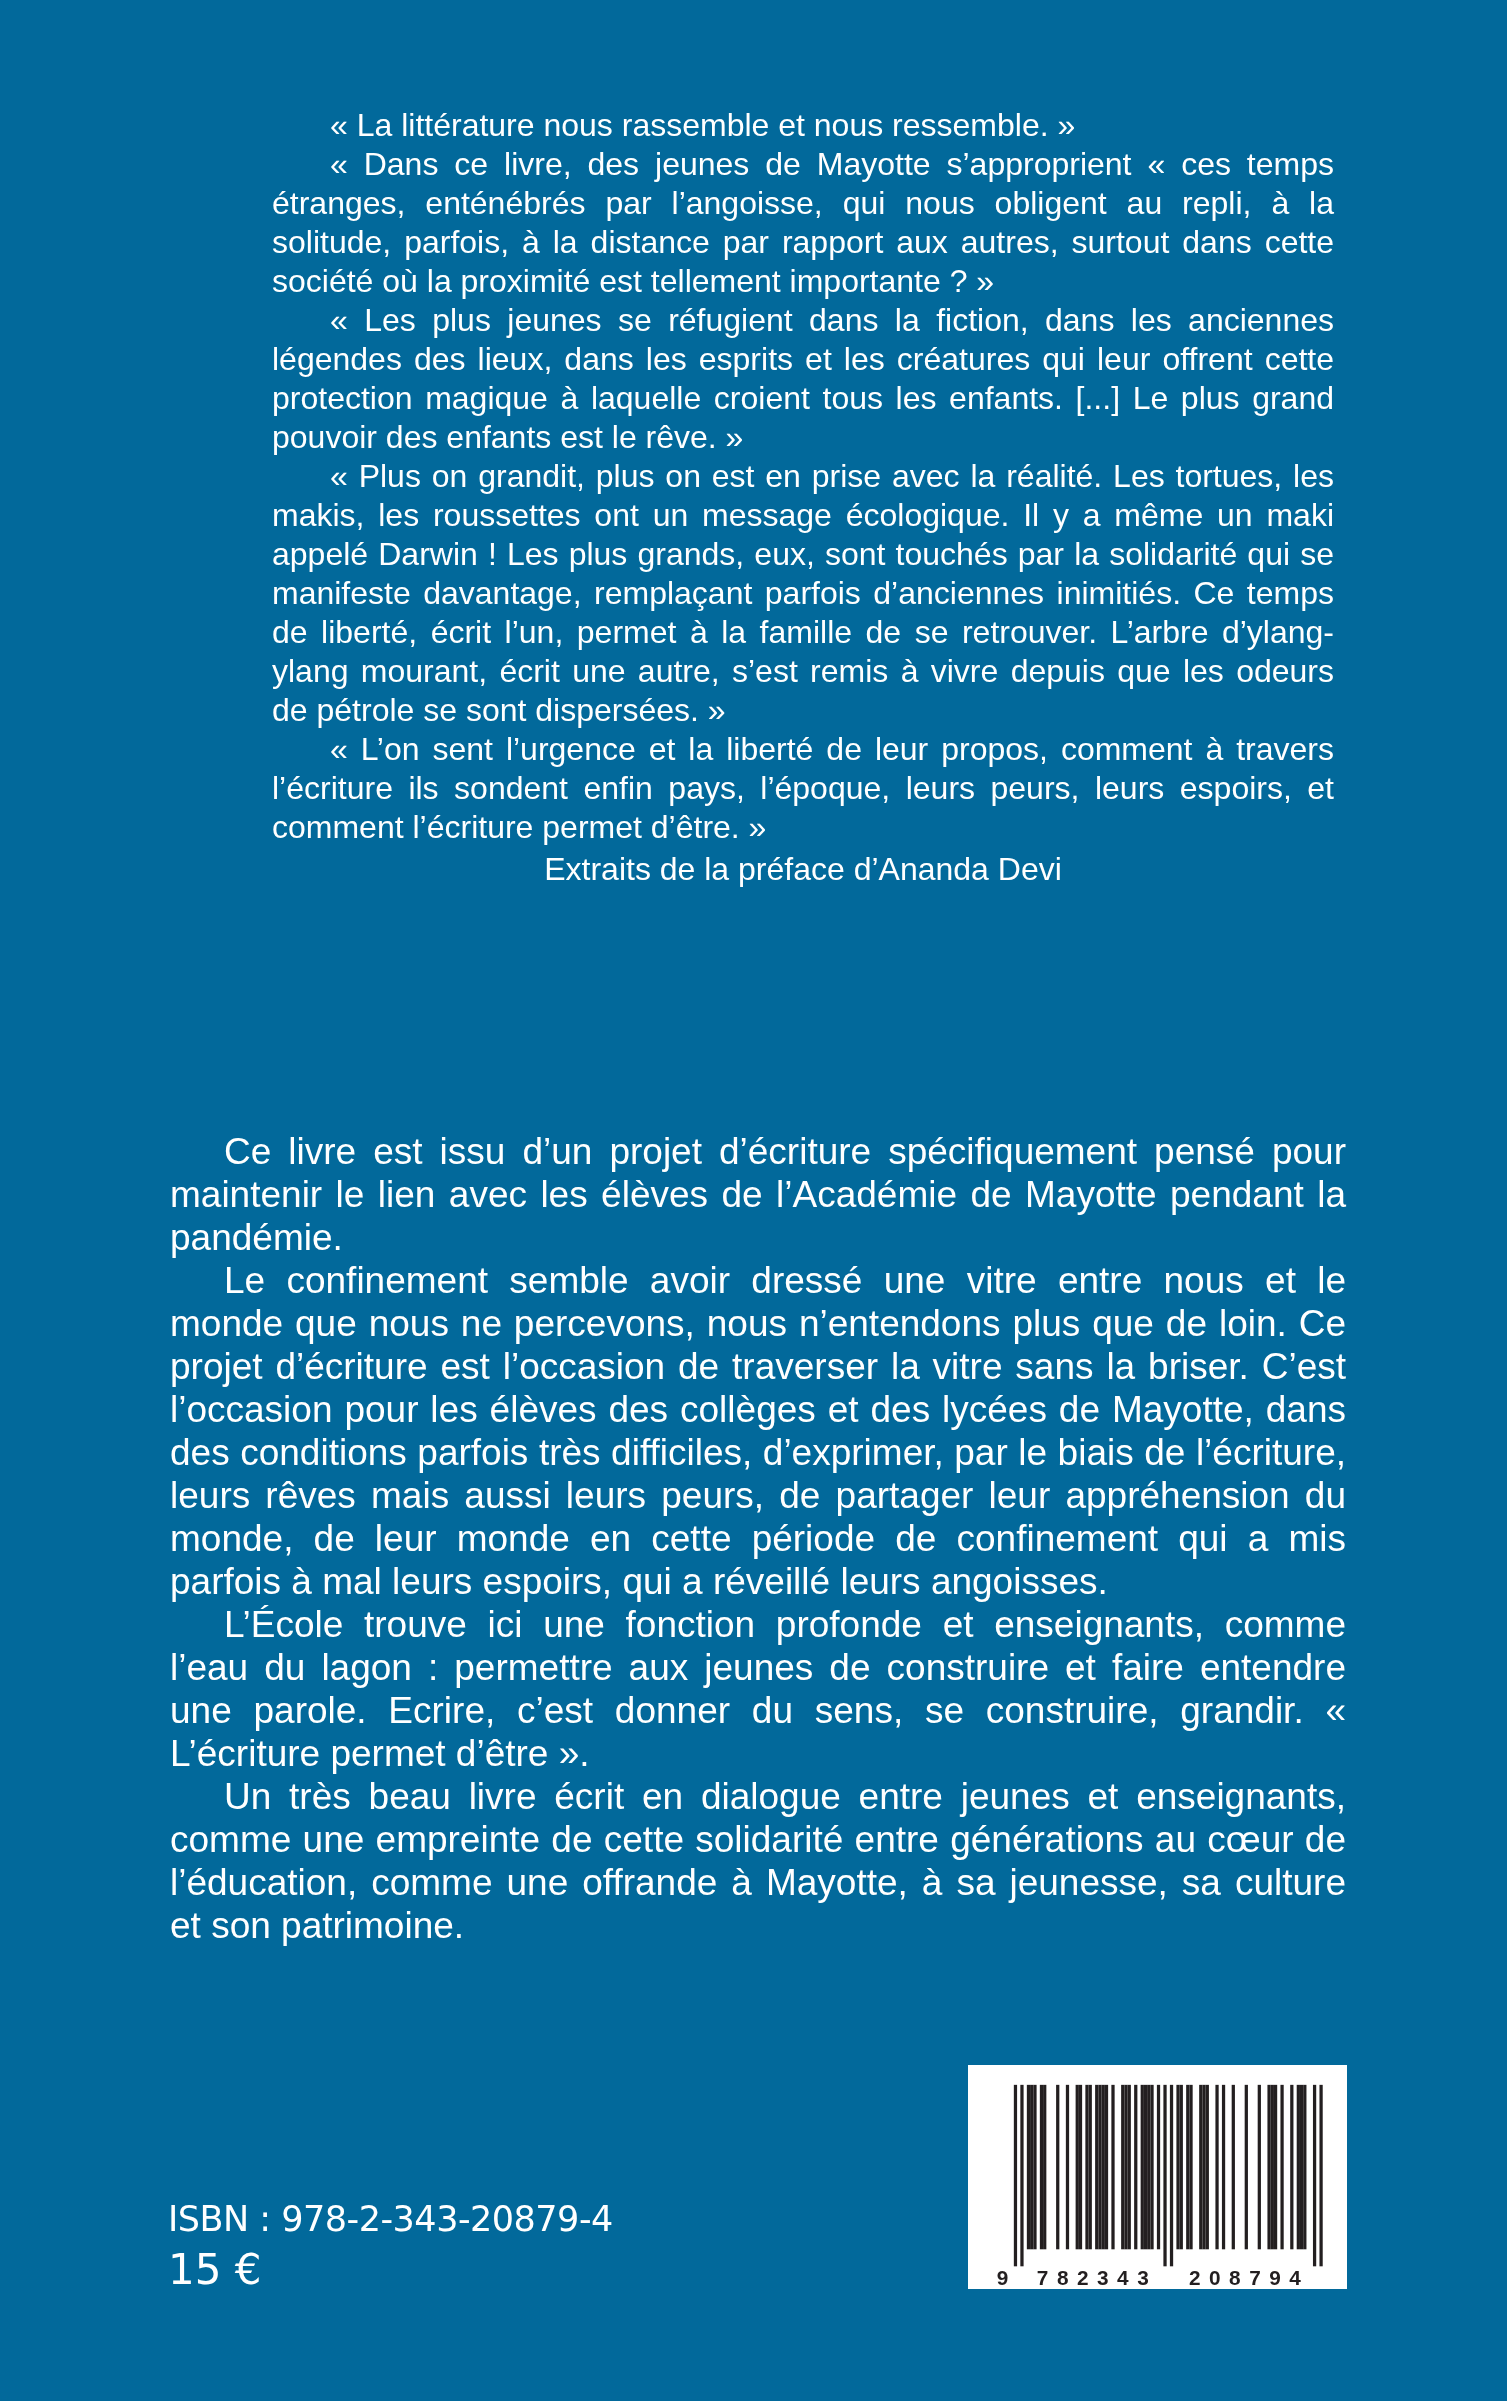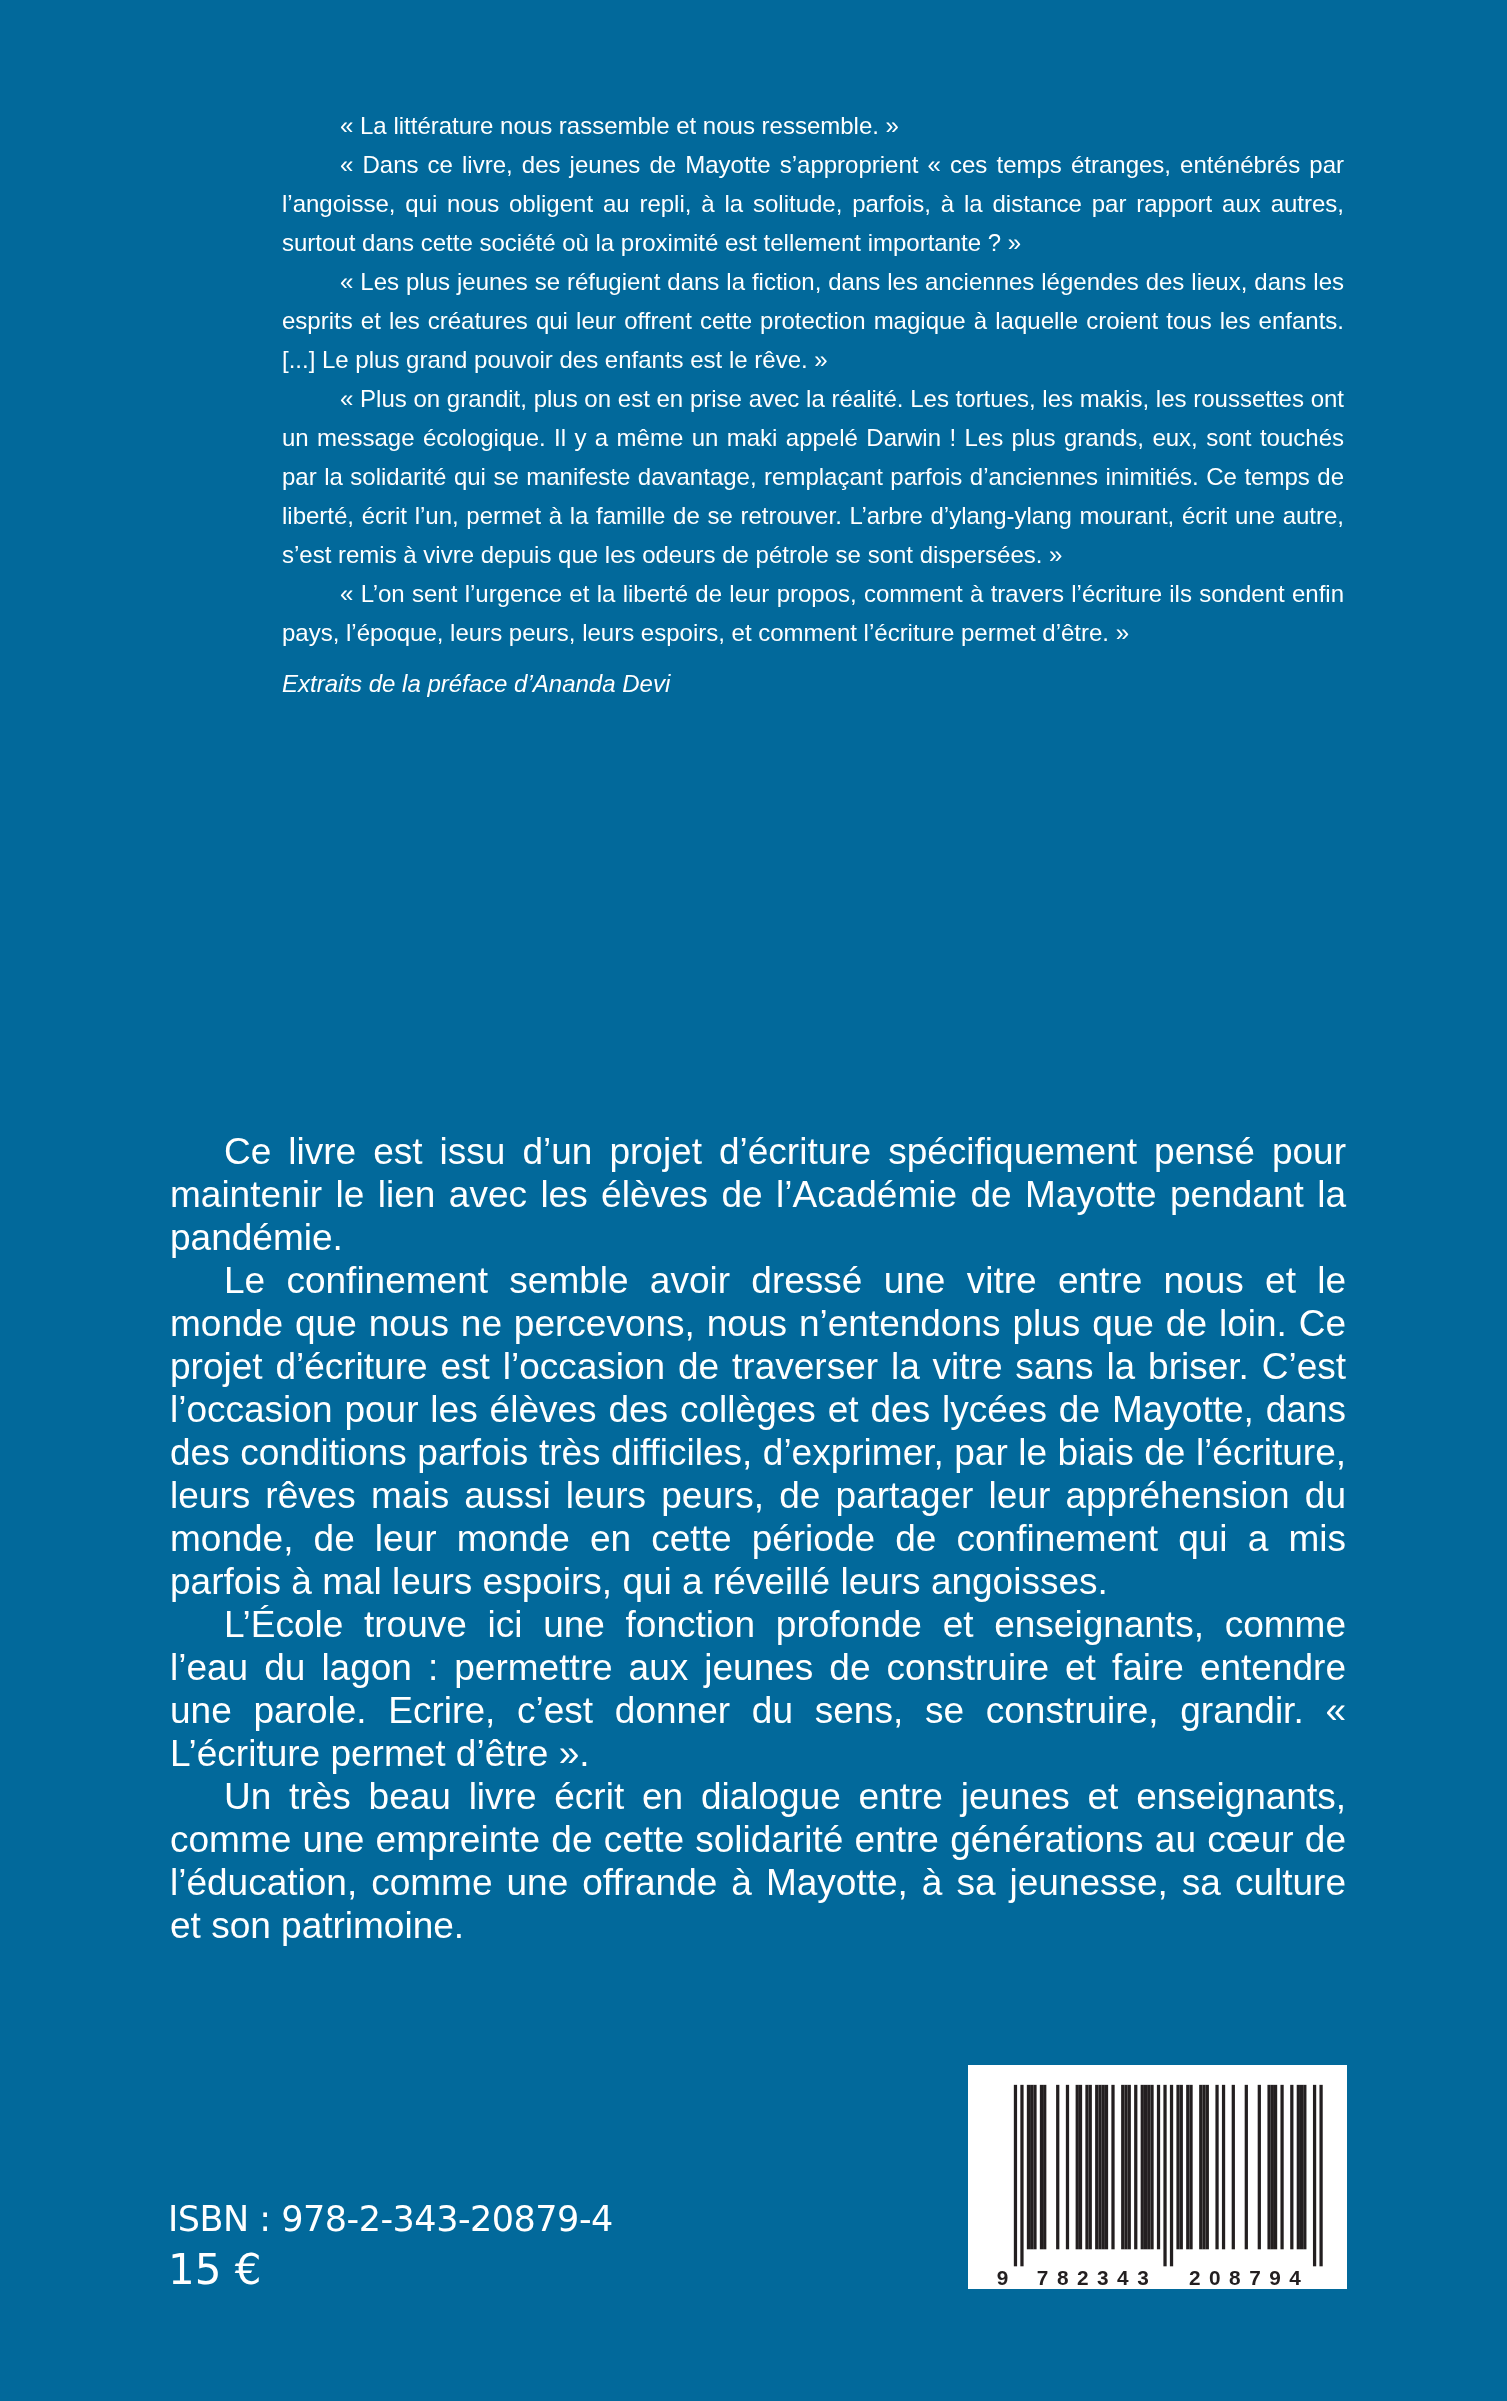--- a/index.html
+++ b/index.html
@@ -6,34 +6,33 @@
   body {
     width: 1508px; height: 2402px;
     background: #02699b;
     position: relative;
     overflow: hidden;
     font-family: "Liberation Sans", "DejaVu Sans", sans-serif;
     color: #ffffff;
   }
   .preface {
     position: absolute;
-    left: 282px; top: 106px;
+    left: 272px; top: 106px;
     width: 1062px;
-    font-size: 24px;
+    font-size: 32px;
     line-height: 39px;
     text-align: justify;
     letter-spacing: 0px;
   }
   .preface p { margin: 0; text-indent: 58px; }
   .preface p.first { text-align: left; }
   .preface .attribution {
-    text-align: left;
+    text-align: center;
     text-indent: 0;
-    margin-top: 12px;
-    font-style: italic;
+    margin-top: 3px;
   }
   .blurb {
     position: absolute;
     left: 170px; top: 1102px;
     width: 1176px;
     font-size: 37px;
     line-height: 43px;
     text-align: justify;
     margin-top: 28px;
   }

